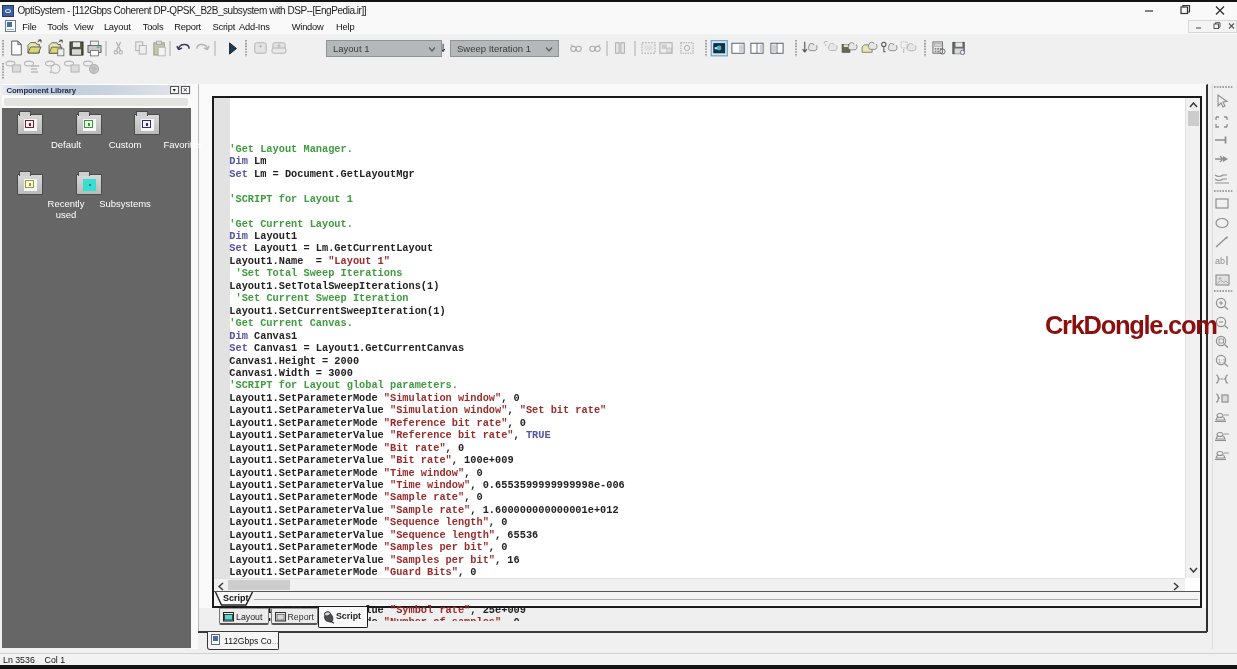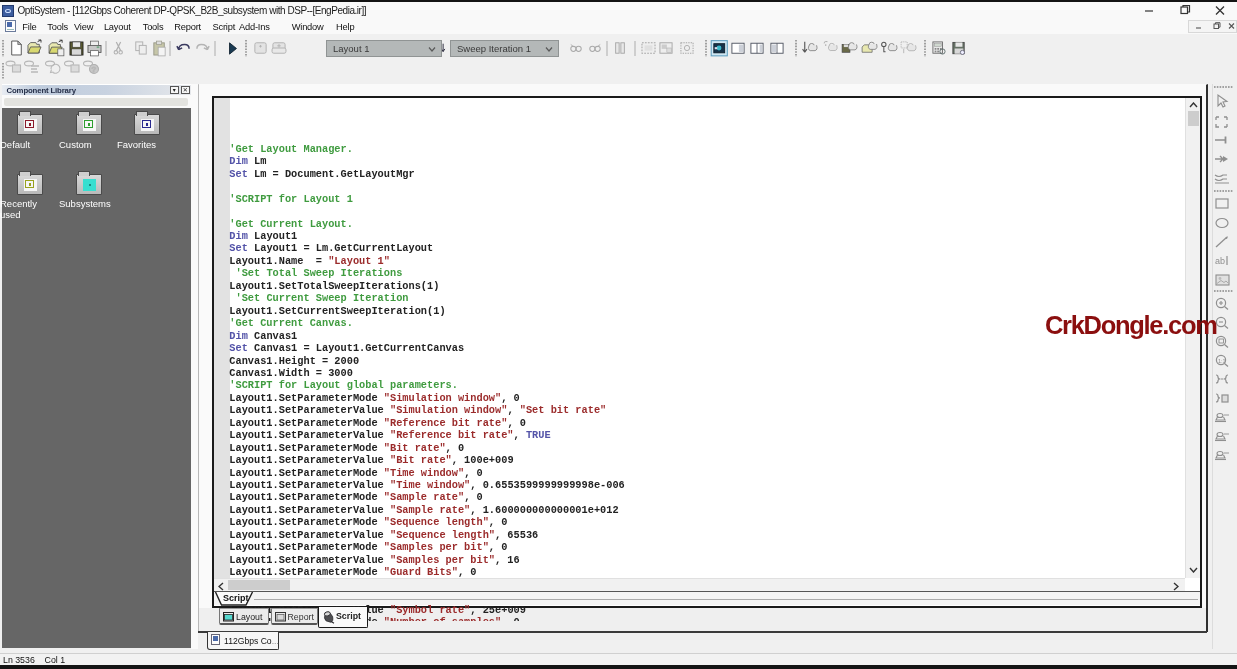--- a/index.html
+++ b/index.html
@@ -31,21 +31,21 @@
 .lp-btn { position:absolute; top:85.5px; width:8.5px; height:8.5px; background:#f6f6f6; border:1px solid #555; font-size:6px; line-height:6.5px; text-align:center; color:#222; }
 #lp-sub { left:2px; top:94.5px; width:189px; height:13.5px; background:#fafafa; }
 #lp-sub i { position:absolute; left:2px; top:3.5px; width:184px; height:8px; background:#e3e3df; border-radius:2px; }
 #darkpanel { left:2px; top:108px; width:189px; height:540px; background:#666666; }
 
 .folder { position:absolute; width:26px; height:21px; background:linear-gradient(#d9d9d9,#b9b9b9); border:1px solid #4a4a4a; border-radius:1px; }
 .folder:before { content:""; position:absolute; left:1px; top:-4px; width:10px; height:4px; background:#cfcfcf; border:1px solid #4a4a4a; border-bottom:none; border-radius:1px 1px 0 0; }
 .folder .em { position:absolute; left:5.5px; top:3.5px; width:13px; height:12px; background:#f6f6f6; }
 .folder .em i { position:absolute; left:1.8px; top:1.3px; width:9px; height:8.6px; border:1.6px solid; }
 .folder .em b { position:absolute; left:5.1px; top:4.6px; width:2.6px; height:2.6px; }
-.flabel { position:absolute; color:#fff; font-size:9.5px; width:60px; }
+.flabel { position:absolute; color:#fff; font-size:9.5px; text-align:center; width:60px;margin-left:36px; }
 
 
 #whitestrip { left:191px; top:84px; width:7px; height:565px; background:#fafafa; }
 #mdi { left:198px; top:84px; width:1009.5px; height:548px; background:#efefef; border-left:1px solid #b8b8b8; border-right:2px solid #2f2f2f; border-top:1px solid #d6d6d6; }
 #mdi-top { left:199px; top:84px; width:1006px; height:11.5px; background:#fafafa; }
 #mdi-left { left:199px; top:84px; width:12.5px; height:523.5px; background:#fafafa; }
 #mdi-right { left:1201.5px; top:84px; width:4px; height:523.5px; background:#fafafa; }
 #editor { left:211.5px; top:95.5px; width:990px; height:512px; background:#ffffff; border:2px solid #1a1a1a; }
 #gutter { left:213.5px; top:97.5px; width:16px; height:480px; background:#e2e2e2; }
 #code { left:229.3px; top:98.8px; width:950px; height:478.7px; overflow:hidden; font-family:"Liberation Mono", monospace; font-size:10.3px; line-height:12.447px; font-weight:bold; color:#222; white-space:pre;margin-top:44px; }

